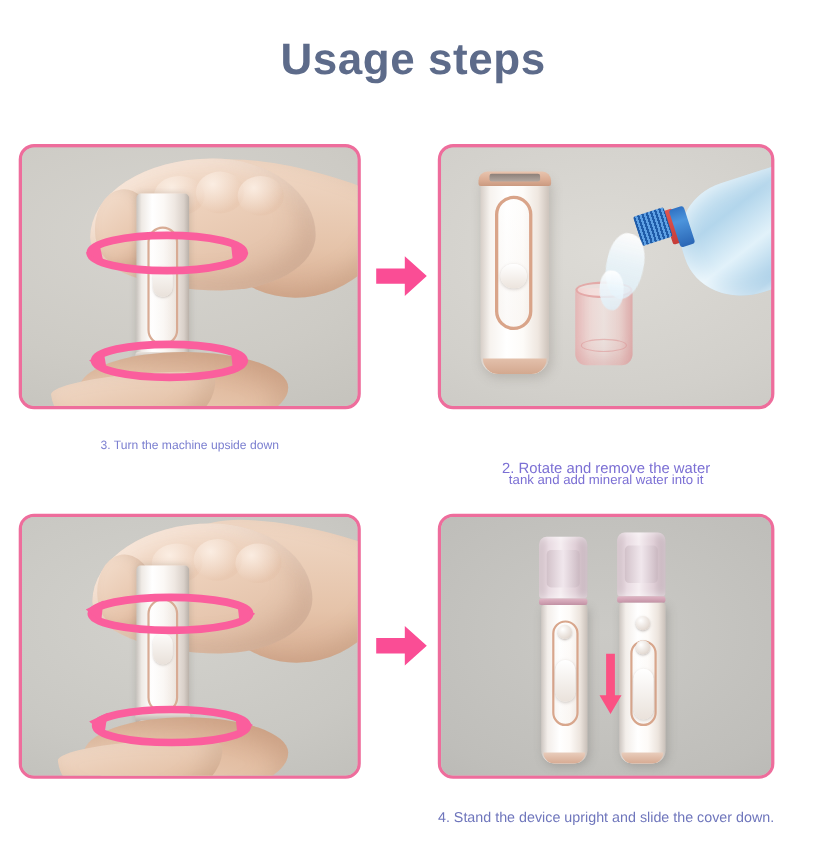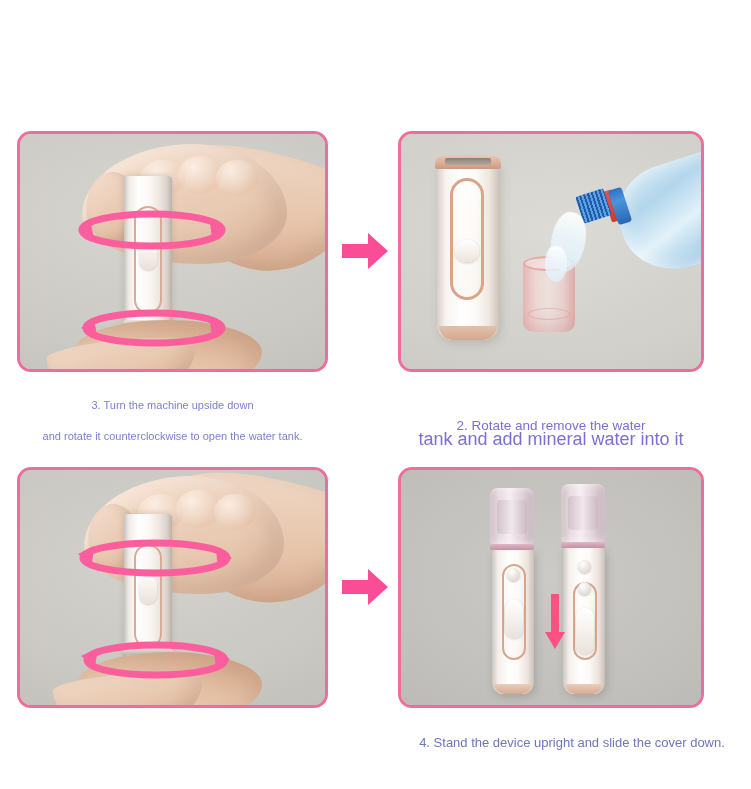--- a/index.html
+++ b/index.html
@@ -282,29 +282,30 @@
   .caption {
     position: absolute;
     text-align: center;
     color: #6b72c4;
     font-family: "Liberation Sans", sans-serif;
     white-space: nowrap;
   }
   .cap-1a { font-size: 11px; color: #7b7fd0; }
   .cap-1b { font-size: 11px; color: #7b7fd0; }
   .cap-2a { font-size: 13.5px; color: #7b6fd4; }
-  .cap-2b { font-size: 18px; color: #7b6fd4; }
+  .cap-2b { font-size: 12px; color: #7b6fd4; }
   .cap-3  { font-size: 12px; color: #6f81c0; }
-  .cap-4  { font-size: 13px; color: #6f76bc; margin-left: 21px; }
+  .cap-4  { font-size: 13px; color: #6f76bc; }
 </style>
 </head>
 <body>
 
 <div class="page">
 
+  <div class="page-title">Usage steps</div>
 
   <div class="panel" style="left:17px; top:131px; width:311px; height:241px;">
     <div class="photo">
       <div class="bg-warmgray"></div>
 
       <div class="forearm" style="left:150px; top:18px; width:185px; height:118px; transform:rotate(12deg);"></div>
 
       <div class="hand-upper" style="left:62px; top:10px; width:205px; height:120px;"></div>
       <div class="knuckle" style="left:120px; top:26px; width:46px; height:36px;"></div>
       <div class="knuckle" style="left:158px; top:22px; width:44px; height:38px;"></div>
@@ -357,21 +358,20 @@
       <div class="p2-bottle-ring" style="left:206px; top:56px; width:9px; height:32px;"></div>
       <div class="p2-bottle-cap" style="left:178px; top:58px; width:29px; height:28px;"></div>
       <div class="p2-bottle-neck" style="left:212px; top:54px; width:14px; height:36px;"></div>
 
       <div class="p2-stream" style="left:150px; top:78px; width:34px; height:60px;"></div>
       <div class="p2-stream" style="left:144px; top:112px; width:22px; height:36px; transform:rotate(4deg);"></div>
     </div>
   </div>
 
   <div class="caption cap-1a" style="left:17px; top:399px; width:311px;">3. Turn the machine upside down</div>
-  <div class="caption cap-1b" style="left:7px; top:430px; width:331px;">and rotate it counterclockwise to open the water tank.</div>
 
   <div class="caption cap-2a" style="left:398px; top:418px; width:306px;">2. Rotate and remove the water</div>
   <div class="caption cap-2b" style="left:398px; top:429px; width:306px;">tank and add mineral water into it</div>
 
   <div class="panel" style="left:17px; top:467px; width:311px; height:241px;">
     <div class="photo">
       <div class="bg-coolgray"></div>
 
       <div class="forearm" style="left:150px; top:8px; width:190px; height:124px; transform:rotate(10deg);"></div>
 

